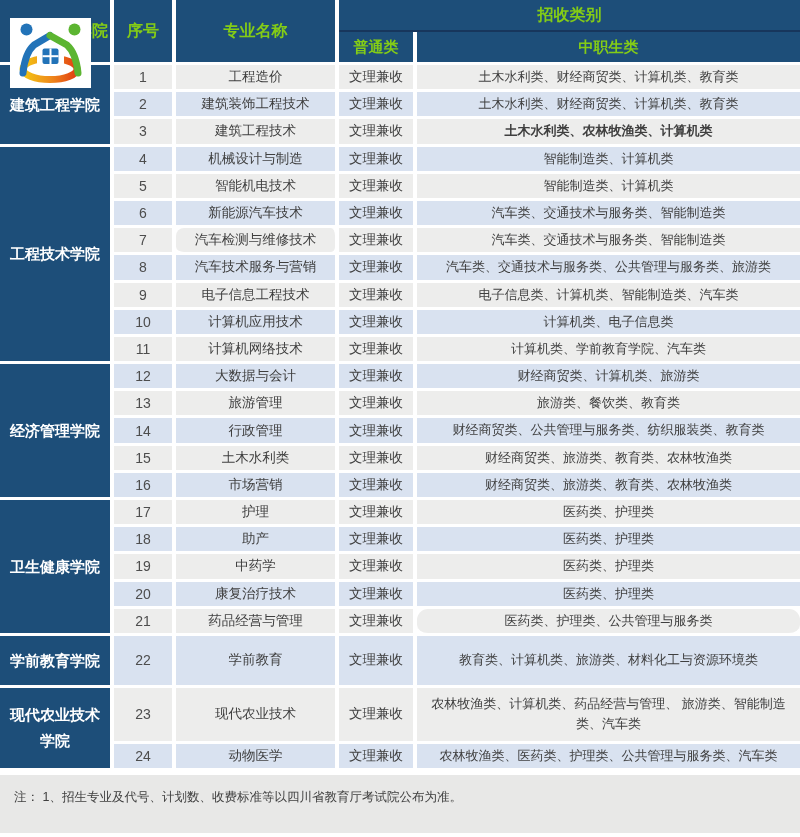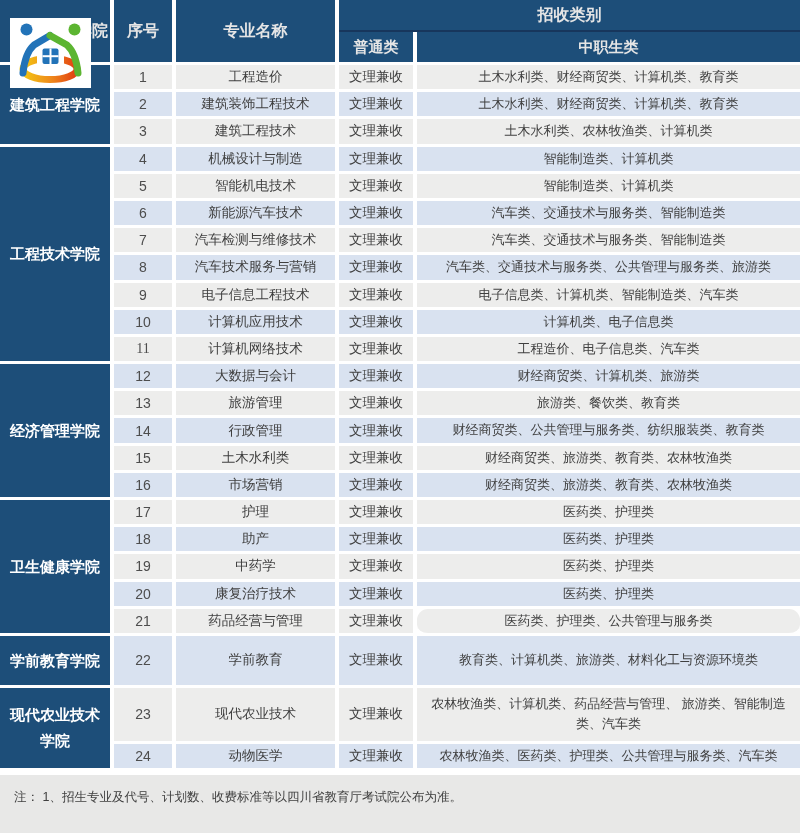--- a/index.html
+++ b/index.html
@@ -14,21 +14,21 @@
     grid-template-columns: 114px 62px 163px 78px 1fr;
     grid-template-rows: 32px 33px repeat(21, 27.2px) 52px 56px 27px;
   }
   .cell {
     border-right: 4px solid #ffffff;
     border-bottom: 3px solid #ffffff;
     display: flex; align-items: center; justify-content: center;
     text-align: center; overflow: hidden;
   }
   .cell.last { border-right: none; }
-  .hdr { background: #1d4e79; color: #e5e5e5; font-weight: bold; font-size: 16px; }
+  .hdr { background: #1d4e79; color: #84cc16; font-weight: bold; font-size: 16px; }
   .college-hdr { grid-column: 1; grid-row: 1 / 3; justify-content: flex-end; padding-right: 2px; }
   .no-hdr { grid-column: 2; grid-row: 1 / 3; }
   .major-hdr { grid-column: 3; grid-row: 1 / 3; }
   .cat-hdr { grid-column: 4 / 6; grid-row: 1; border-right: none; border-bottom: 2px solid #17365c; }
   .reg-hdr { grid-column: 4; grid-row: 2; font-size: 15px; }
   .voc-hdr { grid-column: 5; grid-row: 2; font-size: 15px; }
   .college-cell {
     background: #1d4e79; color: #ffffff; font-weight: bold; font-size: 15px;
     grid-column: 1; line-height: 1.7; padding: 0 4px;
   }
@@ -81,53 +81,53 @@
       <div class="cell major-cell stripe-a" style="grid-row: 3;">工程造价</div>
       <div class="cell reg-cell stripe-a" style="grid-row: 3;">文理兼收</div>
       <div class="cell voc-cell last stripe-a" style="grid-row: 3;">土木水利类、财经商贸类、计算机类、教育类</div>
       <div class="cell no-cell stripe-b" style="grid-row: 4;">2</div>
       <div class="cell major-cell stripe-b" style="grid-row: 4;">建筑装饰工程技术</div>
       <div class="cell reg-cell stripe-b" style="grid-row: 4;">文理兼收</div>
       <div class="cell voc-cell last stripe-b" style="grid-row: 4;">土木水利类、财经商贸类、计算机类、教育类</div>
       <div class="cell no-cell stripe-a" style="grid-row: 5;">3</div>
       <div class="cell major-cell stripe-a" style="grid-row: 5;">建筑工程技术</div>
       <div class="cell reg-cell stripe-a" style="grid-row: 5;">文理兼收</div>
-      <div class="cell voc-cell last stripe-a" style="grid-row: 5;">土木水利类、农林牧渔类、计算机类</div>
+      <div class="cell voc-cell last stripe-a" style="grid-row: 5; font-weight: bold;">土木水利类、农林牧渔类、计算机类</div>
       <div class="cell no-cell stripe-b" style="grid-row: 6;">4</div>
       <div class="cell major-cell stripe-b" style="grid-row: 6;">机械设计与制造</div>
       <div class="cell reg-cell stripe-b" style="grid-row: 6;">文理兼收</div>
       <div class="cell voc-cell last stripe-b" style="grid-row: 6;">智能制造类、计算机类</div>
       <div class="cell no-cell stripe-a" style="grid-row: 7;">5</div>
       <div class="cell major-cell stripe-a" style="grid-row: 7;">智能机电技术</div>
       <div class="cell reg-cell stripe-a" style="grid-row: 7;">文理兼收</div>
       <div class="cell voc-cell last stripe-a" style="grid-row: 7;">智能制造类、计算机类</div>
       <div class="cell no-cell stripe-b" style="grid-row: 8;">6</div>
       <div class="cell major-cell stripe-b" style="grid-row: 8;">新能源汽车技术</div>
       <div class="cell reg-cell stripe-b" style="grid-row: 8;">文理兼收</div>
       <div class="cell voc-cell last stripe-b" style="grid-row: 8;">汽车类、交通技术与服务类、智能制造类</div>
       <div class="cell no-cell stripe-a" style="grid-row: 9;">7</div>
-      <div class="cell major-cell stripe-a" style="grid-row: 9;">汽车检测与维修技术</div>
+      <div class="cell major-cell stripe-a" style="grid-row: 9; border-radius: 8px;">汽车检测与维修技术</div>
       <div class="cell reg-cell stripe-a" style="grid-row: 9;">文理兼收</div>
       <div class="cell voc-cell last stripe-a" style="grid-row: 9;">汽车类、交通技术与服务类、智能制造类</div>
       <div class="cell no-cell stripe-b" style="grid-row: 10;">8</div>
       <div class="cell major-cell stripe-b" style="grid-row: 10;">汽车技术服务与营销</div>
       <div class="cell reg-cell stripe-b" style="grid-row: 10;">文理兼收</div>
       <div class="cell voc-cell last stripe-b" style="grid-row: 10;">汽车类、交通技术与服务类、公共管理与服务类、旅游类</div>
       <div class="cell no-cell stripe-a" style="grid-row: 11;">9</div>
       <div class="cell major-cell stripe-a" style="grid-row: 11;">电子信息工程技术</div>
       <div class="cell reg-cell stripe-a" style="grid-row: 11;">文理兼收</div>
       <div class="cell voc-cell last stripe-a" style="grid-row: 11;">电子信息类、计算机类、智能制造类、汽车类</div>
       <div class="cell no-cell stripe-b" style="grid-row: 12;">10</div>
       <div class="cell major-cell stripe-b" style="grid-row: 12;">计算机应用技术</div>
       <div class="cell reg-cell stripe-b" style="grid-row: 12;">文理兼收</div>
       <div class="cell voc-cell last stripe-b" style="grid-row: 12;">计算机类、电子信息类</div>
-      <div class="cell no-cell stripe-a" style="grid-row: 13; font-family: Liberation Serif, serif;">11</div>
+      <div class="cell no-cell stripe-a" style="grid-row: 13;">11</div>
       <div class="cell major-cell stripe-a" style="grid-row: 13;">计算机网络技术</div>
       <div class="cell reg-cell stripe-a" style="grid-row: 13;">文理兼收</div>
-      <div class="cell voc-cell last stripe-a" style="grid-row: 13;">工程造价、电子信息类、汽车类</div>
+      <div class="cell voc-cell last stripe-a" style="grid-row: 13;">计算机类、学前教育学院、汽车类</div>
       <div class="cell no-cell stripe-b" style="grid-row: 14;">12</div>
       <div class="cell major-cell stripe-b" style="grid-row: 14;">大数据与会计</div>
       <div class="cell reg-cell stripe-b" style="grid-row: 14;">文理兼收</div>
       <div class="cell voc-cell last stripe-b" style="grid-row: 14;">财经商贸类、计算机类、旅游类</div>
       <div class="cell no-cell stripe-a" style="grid-row: 15;">13</div>
       <div class="cell major-cell stripe-a" style="grid-row: 15;">旅游管理</div>
       <div class="cell reg-cell stripe-a" style="grid-row: 15;">文理兼收</div>
       <div class="cell voc-cell last stripe-a" style="grid-row: 15;">旅游类、餐饮类、教育类</div>
       <div class="cell no-cell stripe-b" style="grid-row: 16;">14</div>
       <div class="cell major-cell stripe-b" style="grid-row: 16;">行政管理</div>

